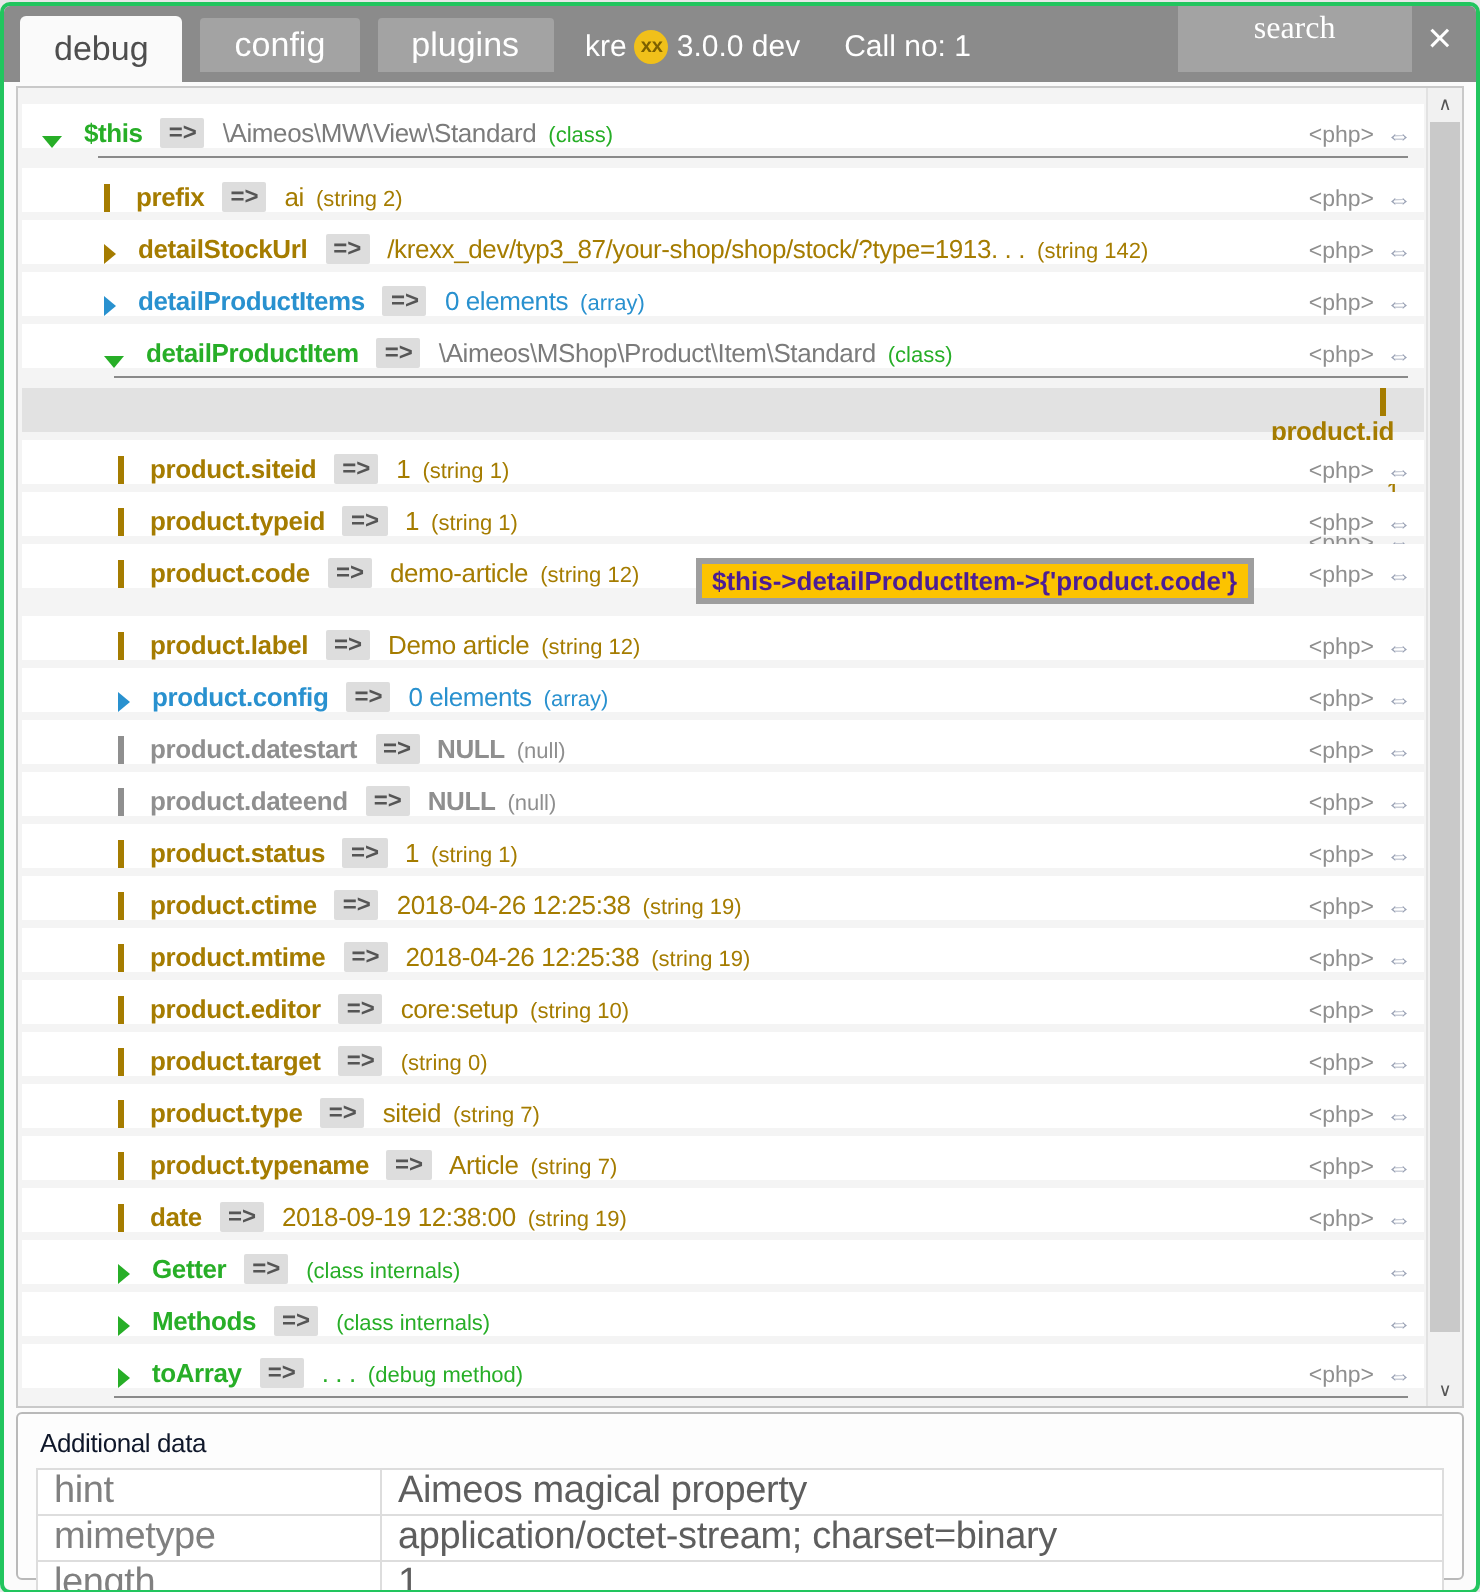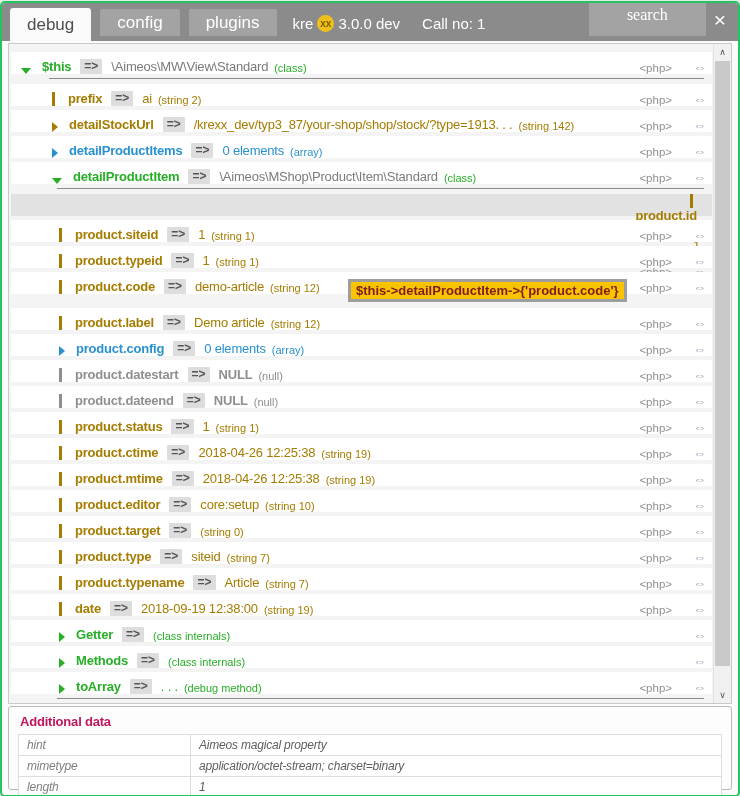--- a/index.html
+++ b/index.html
@@ -38,44 +38,44 @@
                    border-top:6px solid var(--c);margin-right:11px;}
   .marker.collapsed{width:0;height:0;border-top:5px solid transparent;border-bottom:5px solid transparent;
                     border-left:6px solid var(--c);margin-right:11px;}
   .pname{font-weight:bold;font-size:13px;color:var(--c);margin-right:9px;white-space:nowrap;letter-spacing:-0.2px;}
   .abadge{background:#ddd;color:#555;font-weight:bold;font-size:12px;padding:1px 4px;
           margin-right:9px;border-radius:1px;line-height:13px;}
   .pval{font-size:13px;color:var(--c);margin-right:6px;white-space:nowrap;letter-spacing:-0.2px;}
   .pval.muted{color:#7b7b7b;font-weight:normal;}
   .c-gray .pval{font-weight:bold;}
   .suffix{font-size:11px;color:var(--c);white-space:nowrap;}
-  .right{margin-left:auto;display:flex;align-items:center;gap:21px;flex:0 0 auto;}
+  .right{margin-left:auto;display:flex;align-items:center;gap:6px;flex:0 0 auto;}
   .php{color:#8f8f8f;font-size:11.5px;white-space:nowrap;}
   .swap{color:#9aa2b5;font-size:13px;font-weight:bold;line-height:13px;}
 
   .sep{height:1px;background:#8a8a8a;margin:3px 8px 5px 0;}
   .sep.l1{margin-left:38px}.sep.l2{margin-left:46px}
 
   .tooltip{position:absolute;left:337px;top:7px;background:#fcc300;border:3px solid #9e9e9e;
-           color:#7f1d1d;font-weight:bold;font-size:13px;padding:1px 5px;white-space:nowrap;z-index:4;}
+           color:#4c1d95;font-weight:bold;font-size:13px;padding:1px 5px;white-space:nowrap;z-index:4;}
 
   
   .sb{position:absolute;top:0;right:0;width:17px;bottom:0;background:#f1f1f1;border-left:1px solid #e2e2e2;}
   .sb-btn{position:absolute;left:0;width:100%;height:16px;display:flex;align-items:center;
           justify-content:center;color:#555;font-size:9px;cursor:pointer;}
   .sb-btn.up{top:0;}
   .sb-btn.down{bottom:0;}
   .sb-thumb{position:absolute;top:17px;left:1px;right:1px;bottom:37px;background:#c9c9c9;cursor:pointer;}
 
   
   .panel{position:absolute;left:6px;right:6px;top:703px;bottom:5px;background:#fdfdfd;
          border:1px solid #b9b9b9;border-radius:3px;padding:6px 9px;box-sizing:border-box;}
-  .panel-title{font-size:13px;font-weight:bold;color:#be185d;margin:1px 0 5px 2px;letter-spacing:-0.2px;}
+  .panel-title{font-size:13px;font-weight:normal;color:#0f172a;margin:1px 0 5px 2px;letter-spacing:-0.2px;}
   .panel table{width:100%;border-collapse:collapse;background:#fff;}
-  .panel td{border:1px solid #ddd;font-size:12px;height:20px;padding:0 8px;letter-spacing:-0.2px;font-style:italic;}
+  .panel td{border:1px solid #ddd;font-size:19px;height:20px;padding:0 8px;letter-spacing:-0.2px;}
   .panel td.key{width:155px;color:#808080;}
   .panel td.val{color:#5e5e5e;}
 </style>
 </head>
 <body>
 
 <div class="window">
 
   <div class="header">
     <div id="tabs" style="display:flex;align-items:flex-end;height:100%;">

